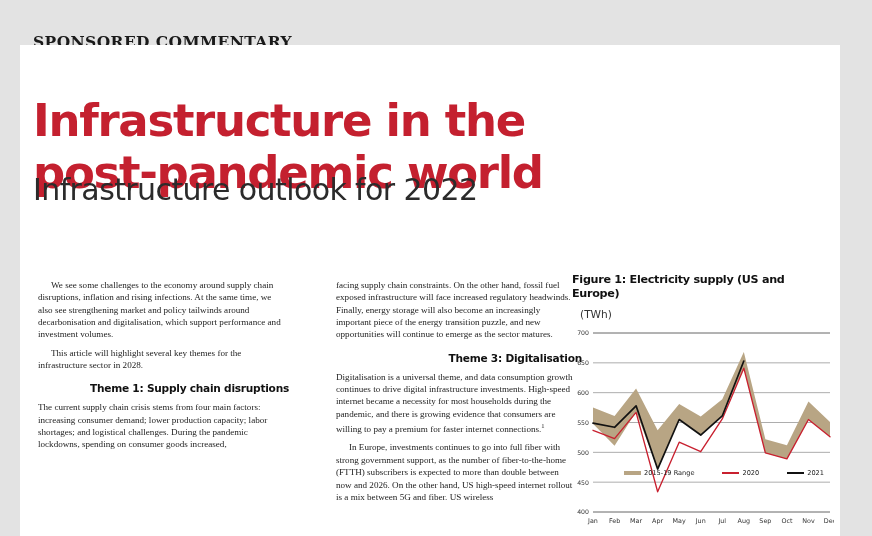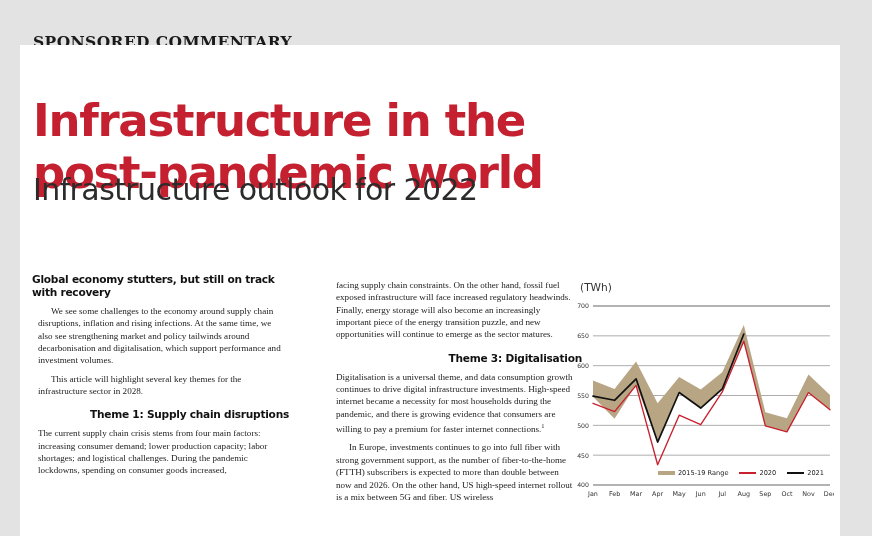--- a/index.html
+++ b/index.html
@@ -113,21 +113,21 @@
     margin-top: 5px;
     width: 262px;
     height: 200px;
   }
   .plotwrap svg { display: block; }
   .legend {
     position: absolute;
     left: 52px; top: 196px;
     width: 200px;
     display: flex;
-    justify-content: flex-end;
+    justify-content: space-between;
     align-items: center;
     gap: 11px;
     font-family: "DejaVu Sans", sans-serif;
     font-size: 6.6px;
     color: #222;
   }
   .lg-item { display: flex; align-items: center; gap: 3px; white-space: nowrap; }
   .sw { display: inline-block; width: 17px; height: 3.4px; }
   .sw.line { height: 1.6px; }
 </style>
@@ -139,37 +139,37 @@
   <div class="kicker">SPONSORED COMMENTARY</div>
 
   <div class="card">
 
     <div class="headline">Infrastructure in the post-pandemic world</div>
     <div class="subhead">Infrastructure outlook for 2022</div>
 
     <div class="cols">
 
       <div class="col col-1">
-        <div class="sec-head">Global economy stutters, but still on track with recovery</div>
         <p class="indent">We see some challenges to the economy around supply chain disruptions, inflation and rising infections. At the same time, we also see strengthening market and policy tailwinds around decarbonisation and digitalisation, which support performance and investment volumes.</p>
         <p class="indent">This article will highlight several key themes for the infrastructure sector in 2028.</p>
         <div class="sec-head spaced">Theme 1: Supply chain disruptions</div>
         <p>The current supply chain crisis stems from four main factors: increasing consumer demand; lower production capacity; labor shortages; and logistical challenges. During the pandemic lockdowns, spending on consumer goods increased,</p>
       </div>
 
       <div class="col col-2">
         <p>facing supply chain constraints. On the other hand, fossil fuel exposed infrastructure will face increased regulatory headwinds. Finally, energy storage will also become an increasingly important piece of the energy transition puzzle, and new opportunities will continue to emerge as the sector matures.</p>
         <div class="sec-head spaced">Theme 3: Digitalisation</div>
         <p><span>Digitalisation is a universal theme, and data consumption growth continues to drive digital infrastructure investments. High-speed internet became a necessity for most households during the pandemic, and there is growing evidence that consumers are willing to pay a premium for faster internet connections.</span><span class="sup">1</span></p>
         <p class="indent">In Europe, investments continues to go into full fiber with strong government support, as the number of fiber-to-the-home (FTTH) subscribers is expected to more than double between now and 2026. On the other hand, US high-speed internet rollout is a mix between 5G and fiber. US wireless</p>
       </div>
 
     </div>
 
     <div class="figure">
+      <div class="fig-title">Figure 1: Electricity supply (US and Europe)</div>
       <div class="fig-sub">(TWh)</div>
 
       <div class="plotwrap">
         <svg id="chart-svg" width="262" height="200" viewBox="0 0 262 200">
             <line x1="21" y1="183" x2="258" y2="183" stroke="#555" stroke-width="0.9"></line>
             <text x="17" y="185.4" text-anchor="end" font-family="&quot;DejaVu Sans&quot;, sans-serif" font-size="6.2" fill="#333">400</text>
             <line x1="21" y1="153.16666666666666" x2="258" y2="153.16666666666666" stroke="#8a8a8a" stroke-width="0.7"></line>
             <text x="17" y="155.56666666666666" text-anchor="end" font-family="&quot;DejaVu Sans&quot;, sans-serif" font-size="6.2" fill="#333">450</text>
             <line x1="21" y1="123.33333333333334" x2="258" y2="123.33333333333334" stroke="#8a8a8a" stroke-width="0.7"></line>
             <text x="17" y="125.73333333333335" text-anchor="end" font-family="&quot;DejaVu Sans&quot;, sans-serif" font-size="6.2" fill="#333">500</text>

